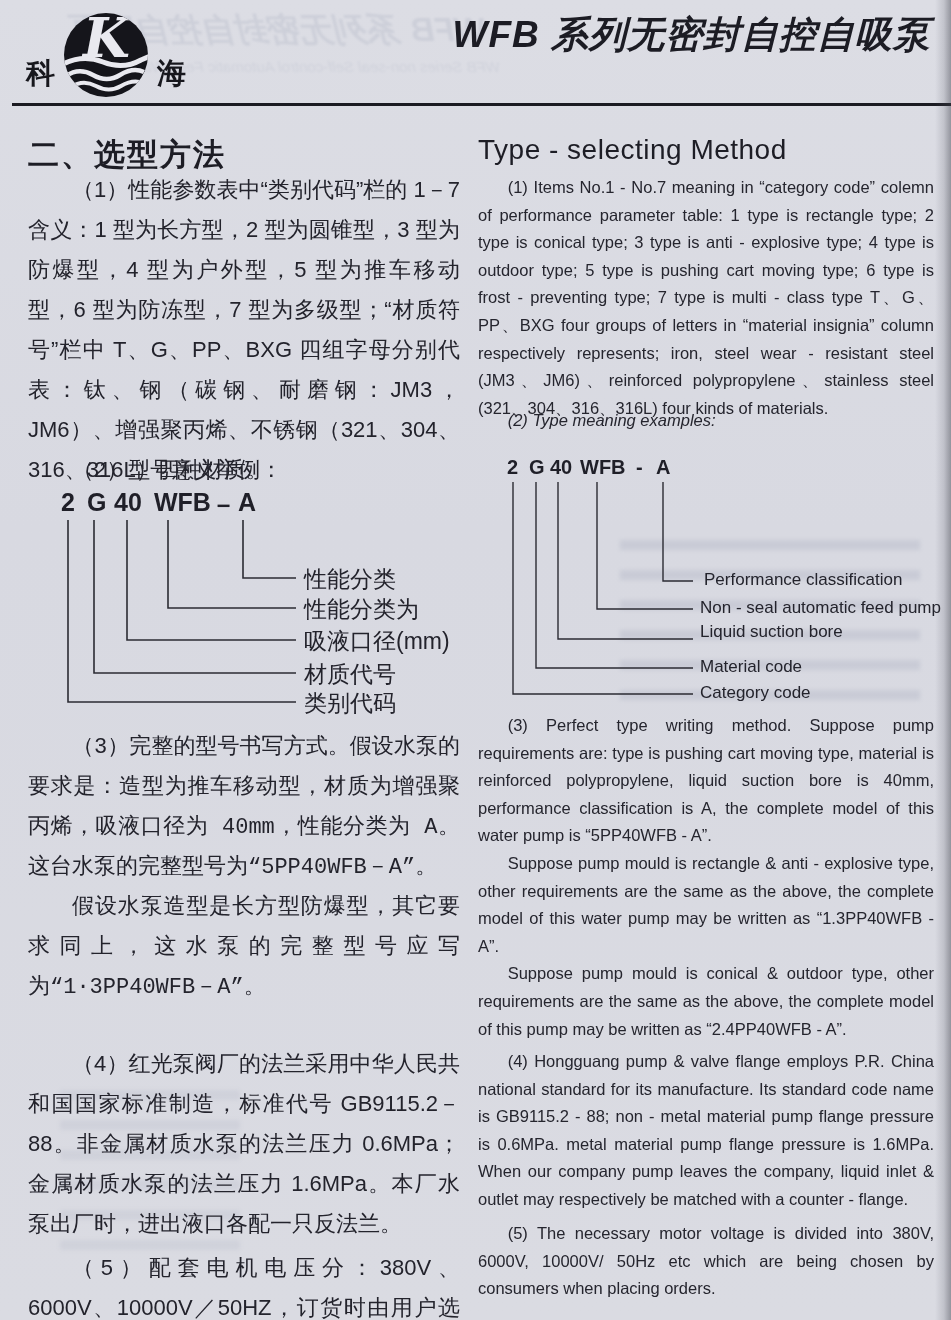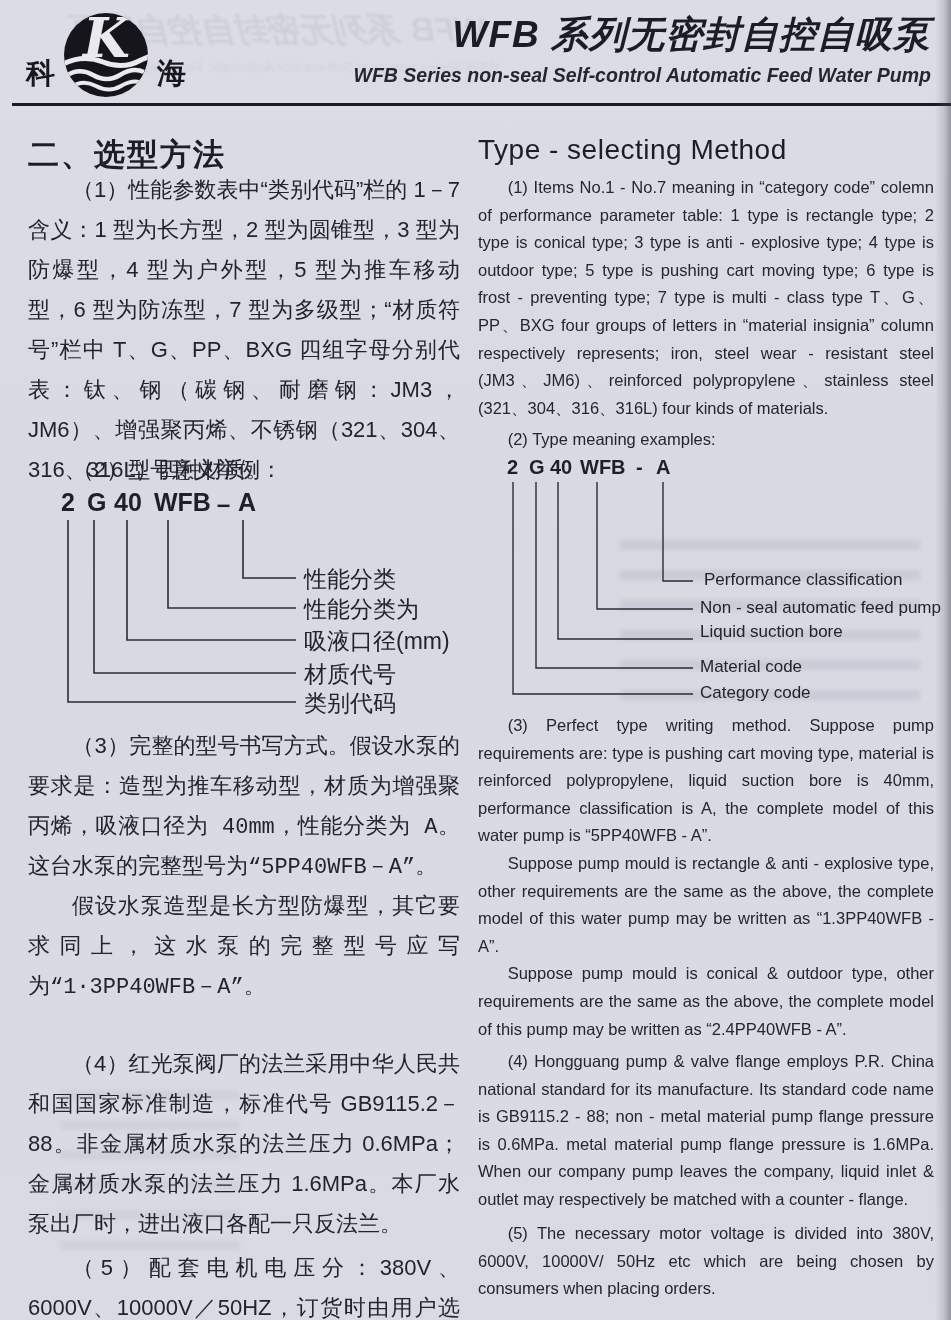--- a/index.html
+++ b/index.html
@@ -72,21 +72,20 @@
       <g clip-path="url(#logoclip)">
         <text x="22" y="47" font-size="54" font-style="italic" font-weight="bold" fill="#e9e9ef" font-family="DejaVu Serif, serif">K</text>
         <path d="M2 54 Q 22 44 42 52 T 80 50 L 92 45" stroke="#e9e9ef" stroke-width="5" fill="none"></path>
         <path d="M5 66 q 13 -9 27 -1 t 27 0 t 24 -3" stroke="#e9e9ef" stroke-width="4.5" fill="none"></path>
         <path d="M10 77 q 12 -8 25 -1 t 25 0 t 22 -3" stroke="#e9e9ef" stroke-width="4" fill="none"></path>
       </g>
     </svg>
     <span class="logo-char">海</span>
   </div>
   <div class="title-zh">WFB 系列无密封自控自吸泵</div>
-  <div class="title-en">WFB Series non-seal Self-control Automatic Feed Water Pump</div>
   <div class="rule"></div>
 
   <div class="block h-zh" style="left:28px;top:134px;">二、选型方法</div>
 
   <div class="block zh" style="left:28px;top:170px;width:432px;">
     <p>（1）性能参数表中“类别代码”栏的 1－7 含义：1 型为长方型，2 型为圆锥型，3 型为防爆型，4 型为户外型，5 型为推车移动型，6 型为防冻型，7 型为多级型；“材质符号”栏中 T、G、PP、BXG 四组字母分别代表：钛、钢（碳钢、耐磨钢：JM3，JM6）、增强聚丙烯、不锈钢（321、304、316、316L）四种材质。</p>
   </div>
 
   <div class="block zh" style="left:28px;top:450px;width:432px;">
     <p>（2）型号意义举例：</p>
@@ -127,21 +126,21 @@
   <div class="block zh" style="left:28px;top:1248px;width:432px;">
     <p>（5）配套电机电压分：380V、6000V、10000V／50HZ，订货时由用户选择。</p>
   </div>
 
   <div class="block h-en" style="left:478px;top:134px;">Type - selecting Method</div>
 
   <div class="block en" style="left:478px;top:174px;width:456px;">
     <p>(1) Items No.1 - No.7 meaning in “category code” colemn of performance parameter table: 1 type is rectangle type; 2 type is conical type; 3 type is anti - explosive type; 4 type is outdoor type; 5 type is pushing cart moving type; 6 type is frost - preventing type; 7 type is multi - class type T、G、PP、BXG four groups of letters in “material insignia” column respectively represents; iron, steel wear - resistant steel (JM3、JM6)、reinforced polypropylene、stainless steel (321、304、316、316L) four kinds of materials.</p>
   </div>
 
-  <div class="block en" style="left:478px;top:426px;width:456px;">
+  <div class="block en" style="left:478px;top:407px;width:456px;font-style:italic;">
     <p>(2) Type meaning examples:</p>
   </div>
 
   <div class="diagram diagram-en" style="left:478px;top:456px;width:456px;height:252px;">
     <svg class="connectors" width="456" height="252" viewBox="0 0 456 252">
       <g stroke="#2b2b33" stroke-width="1.4" fill="none">
         <polyline points="185,26 185,125 215,125"></polyline>
         <polyline points="119,26 119,153 215,153"></polyline>
         <polyline points="80,26 80,183 215,183"></polyline>
         <polyline points="58,26 58,212 215,212"></polyline>

